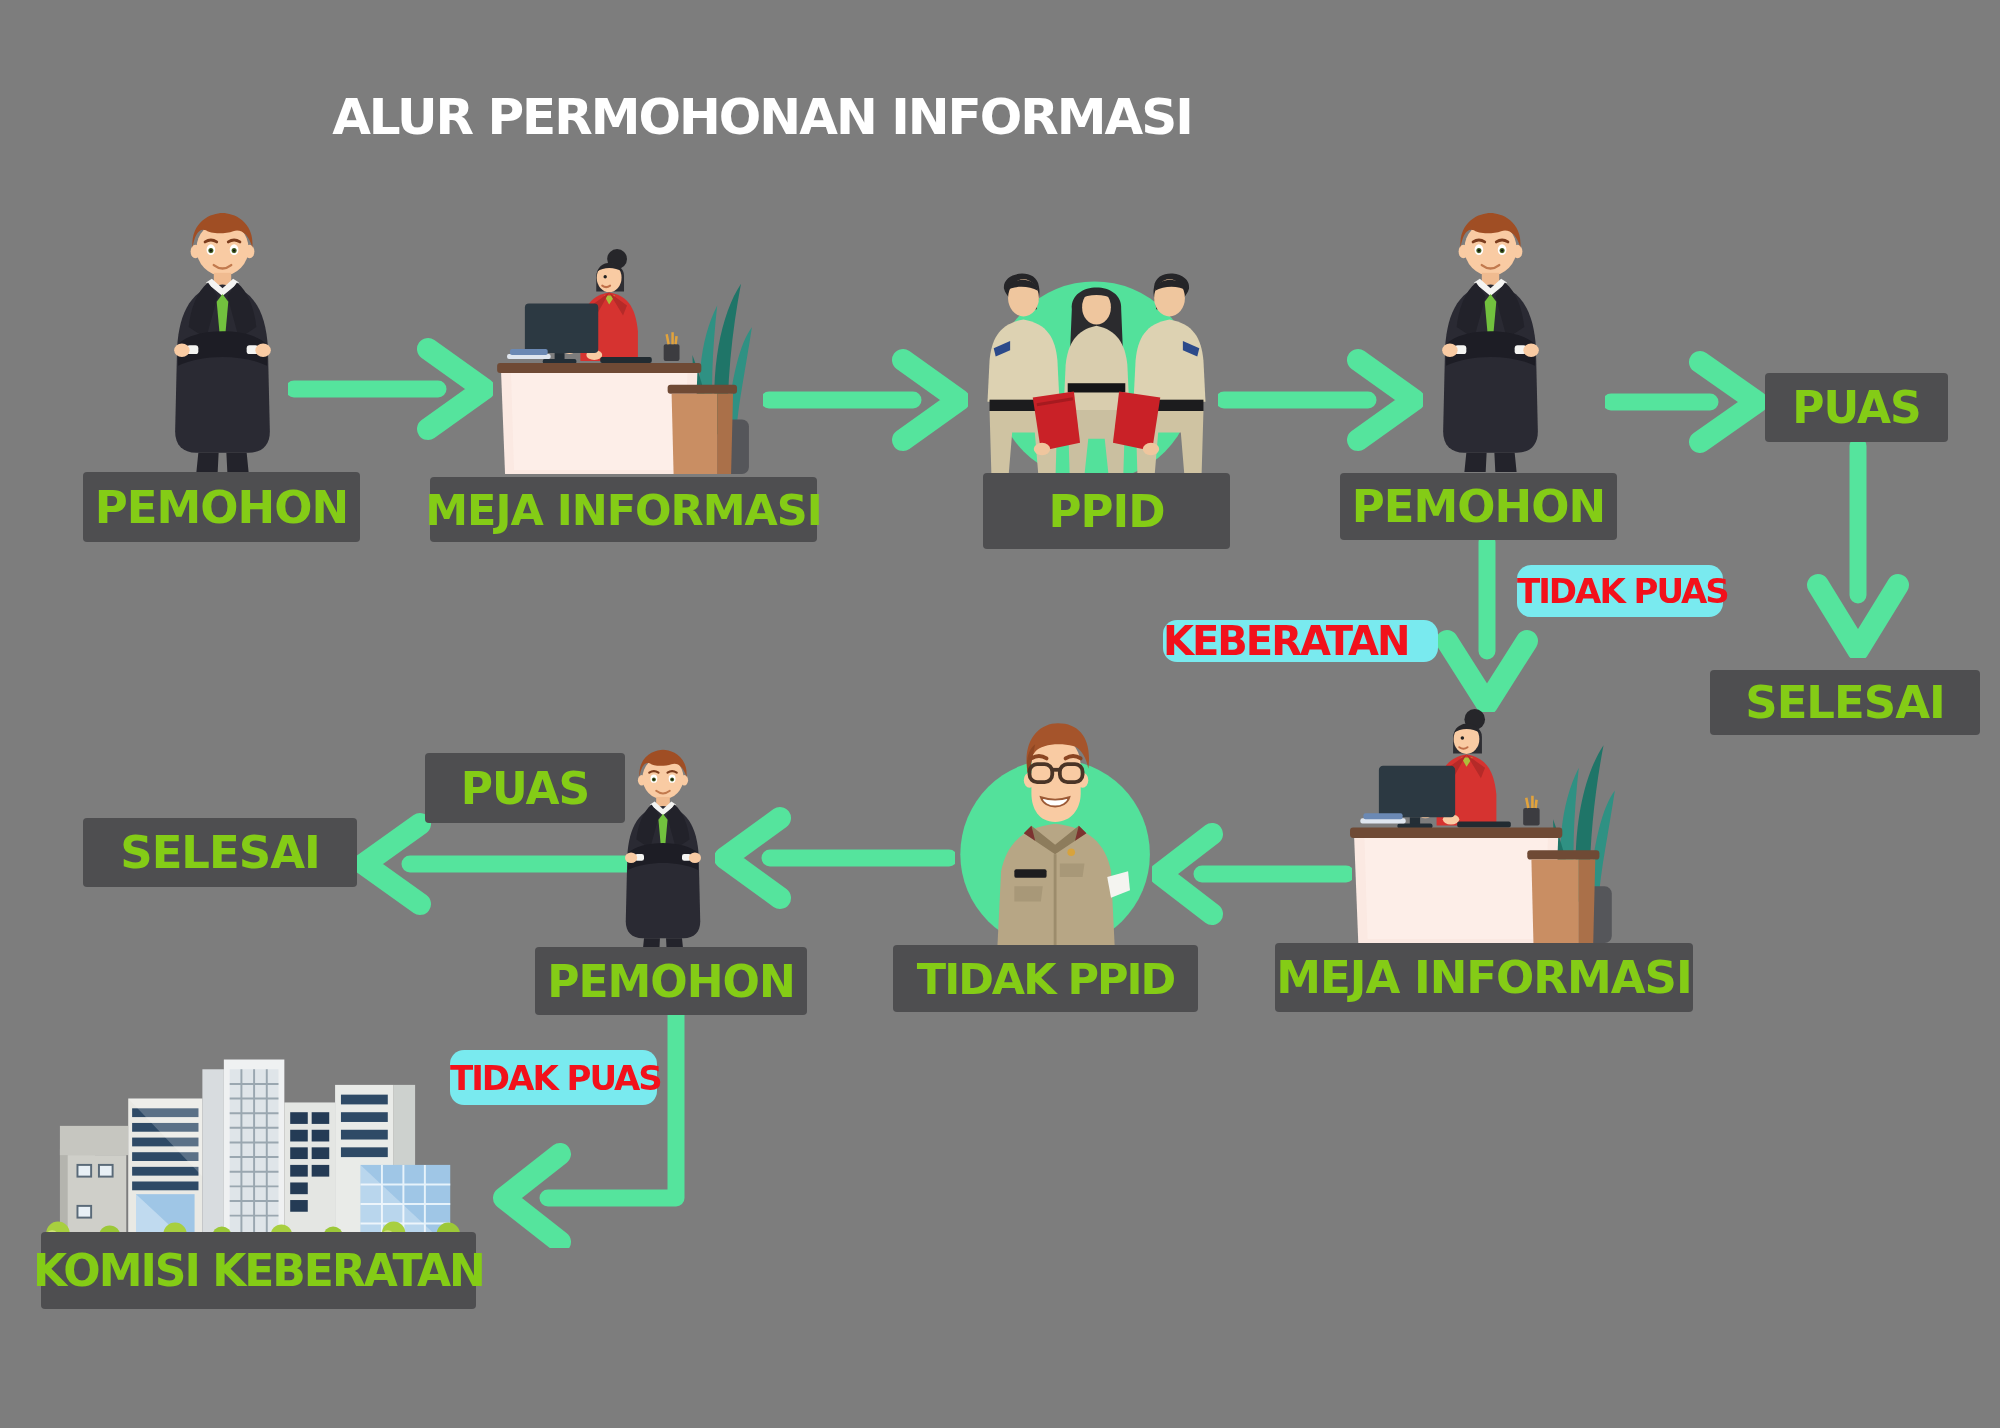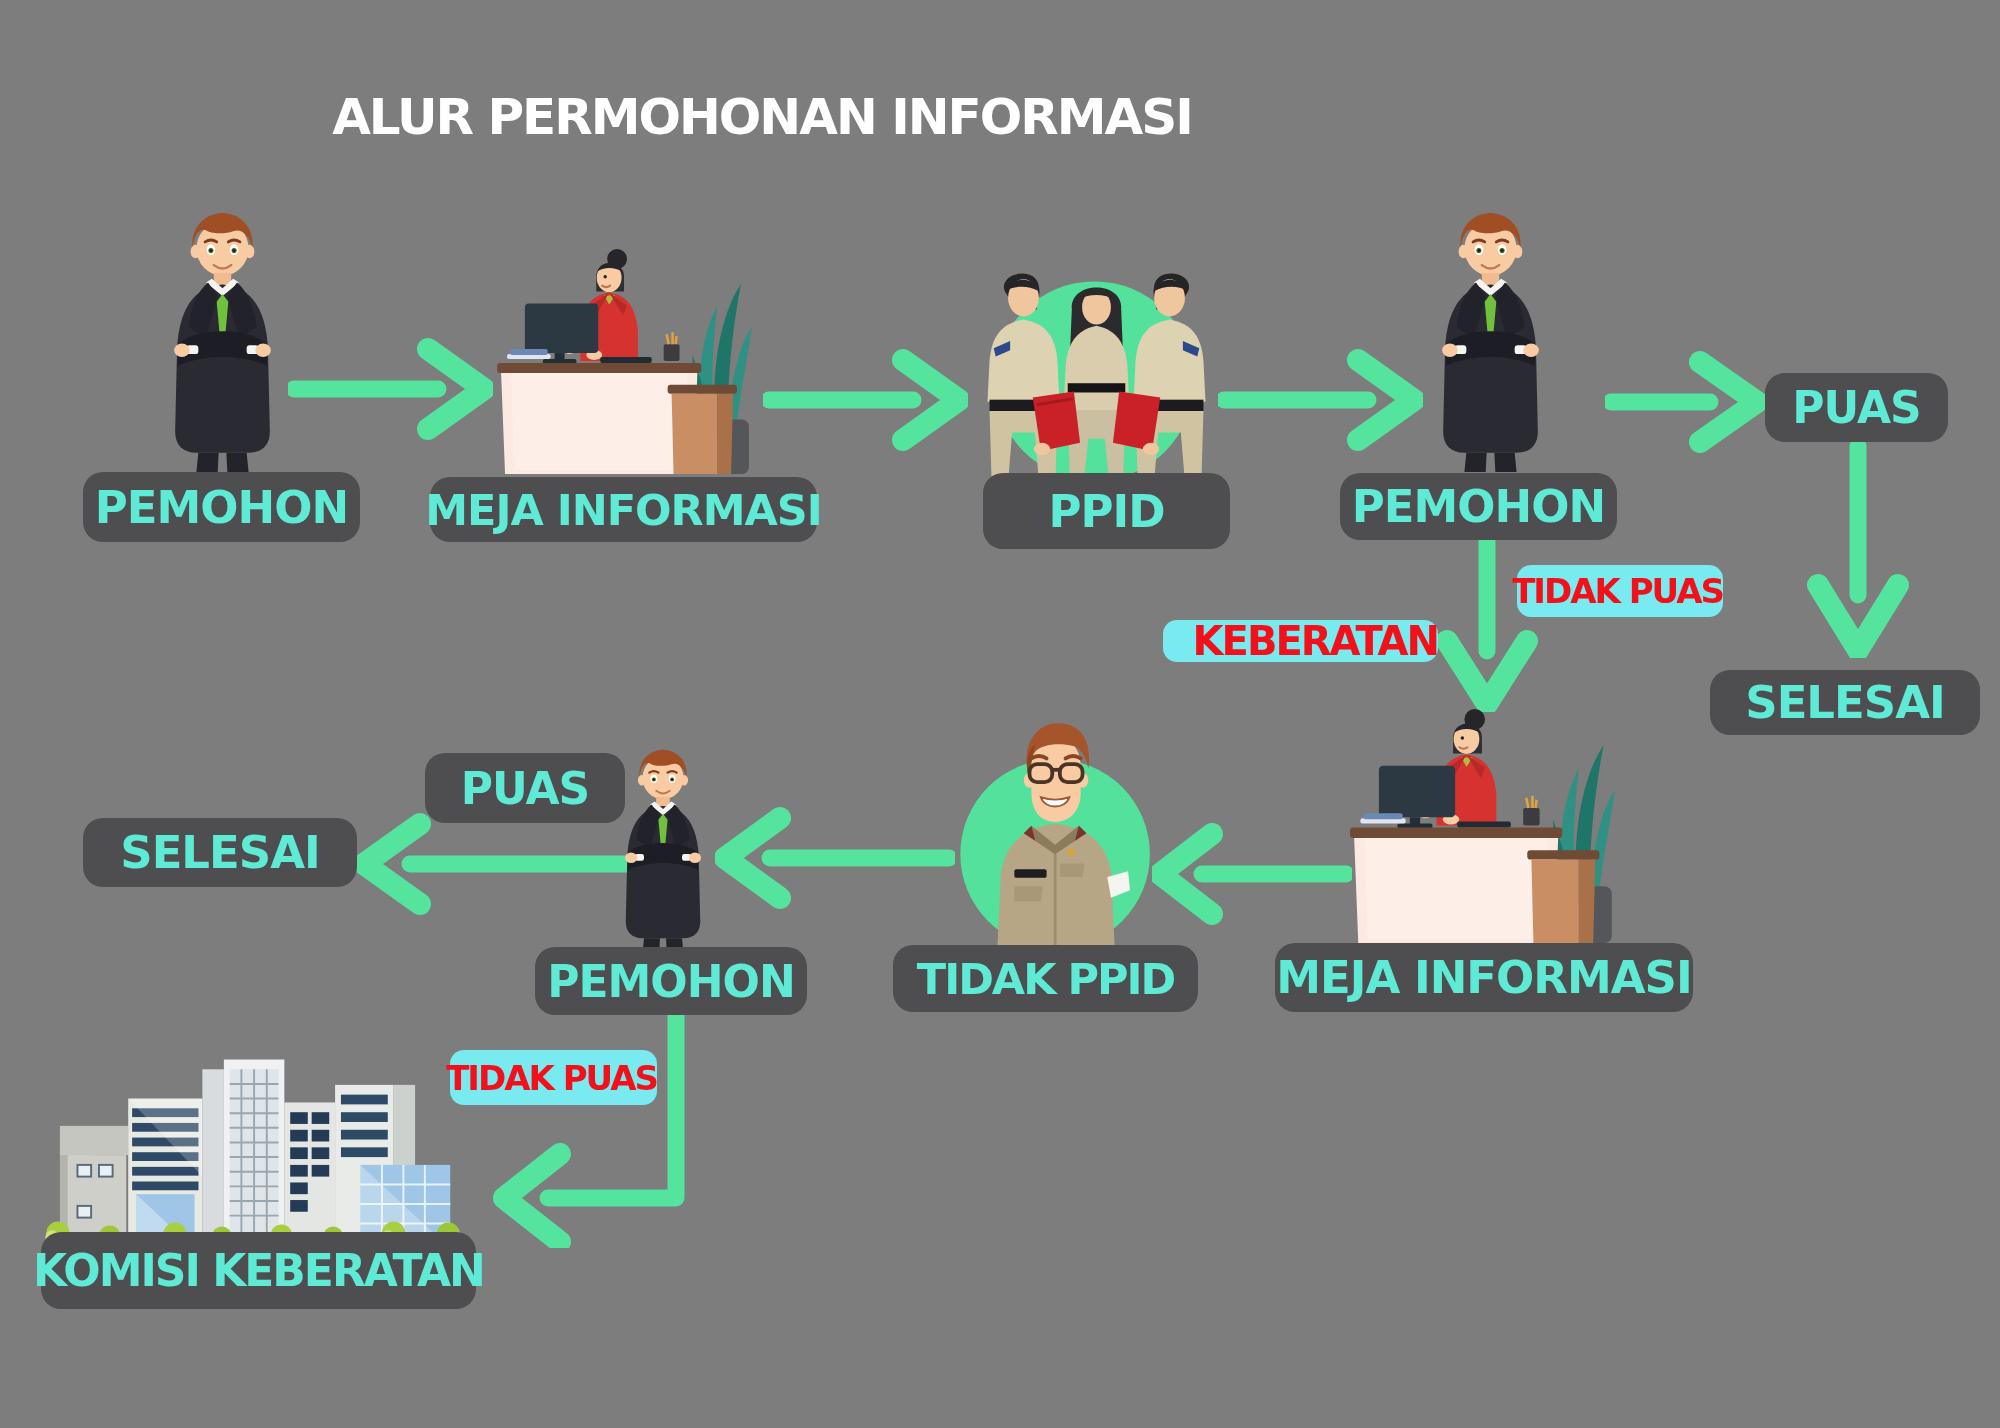--- a/index.html
+++ b/index.html
@@ -1,24 +1,24 @@
 <!DOCTYPE html>
 <html><head>
 <meta charset="utf-8">
 <style>
   html,body{margin:0;padding:0;background:#7d7d7d;}
   .canvas{position:relative;width:2000px;height:1428px;background:#7d7d7d;overflow:hidden;
           font-family:"DejaVu Sans","Liberation Sans",sans-serif;}
   .title{position:absolute;left:762px;top:88px;transform:translateX(-50%);white-space:nowrap;
          font-size:50px;font-weight:bold;letter-spacing:-2px;color:#ffffff;z-index:3;}
-  .node{position:absolute;background:#4e4e50;border-radius:20px;display:flex;align-items:center;
-        justify-content:center;color:#5eead4;font-weight:bold;letter-spacing:-1px;z-index:3;
+  .node{position:absolute;background:#4e4e50;border-radius:4px;display:flex;align-items:center;
+        justify-content:center;color:#84cc16;font-weight:bold;letter-spacing:-1px;z-index:3;
         white-space:nowrap;text-align:center;}
   .tag{position:absolute;background:#79EAEF;border-radius:14px;display:flex;align-items:center;
-       justify-content:flex-end;color:#F2111B;font-weight:bold;letter-spacing:-1px;z-index:4;
+       justify-content:flex-start;color:#F2111B;font-weight:bold;letter-spacing:-1px;z-index:4;
        white-space:nowrap;}
   .arrow{position:absolute;z-index:1;}
   .arrow path{stroke:#55E49D;fill:none;stroke-linecap:round;stroke-linejoin:round;}
   .arrow .shaft{stroke-width:17px;}
   .arrow .head{stroke-width:22px;}
   .illus{position:absolute;z-index:2;}
 </style>
 </head>
 <body>
 

